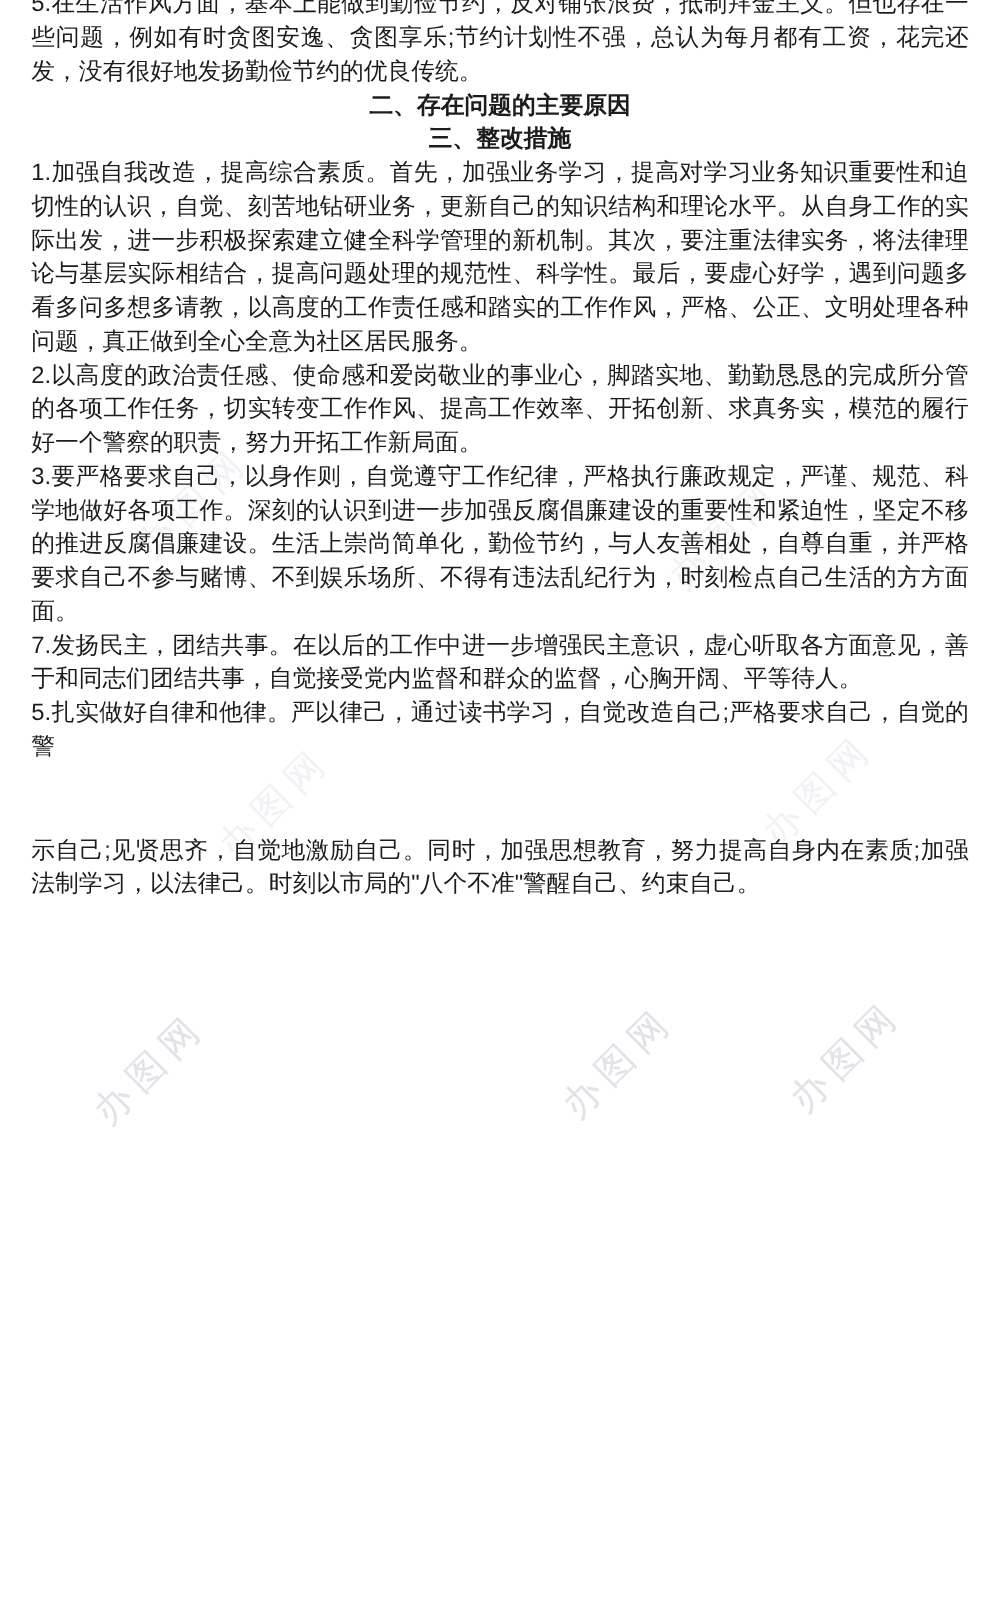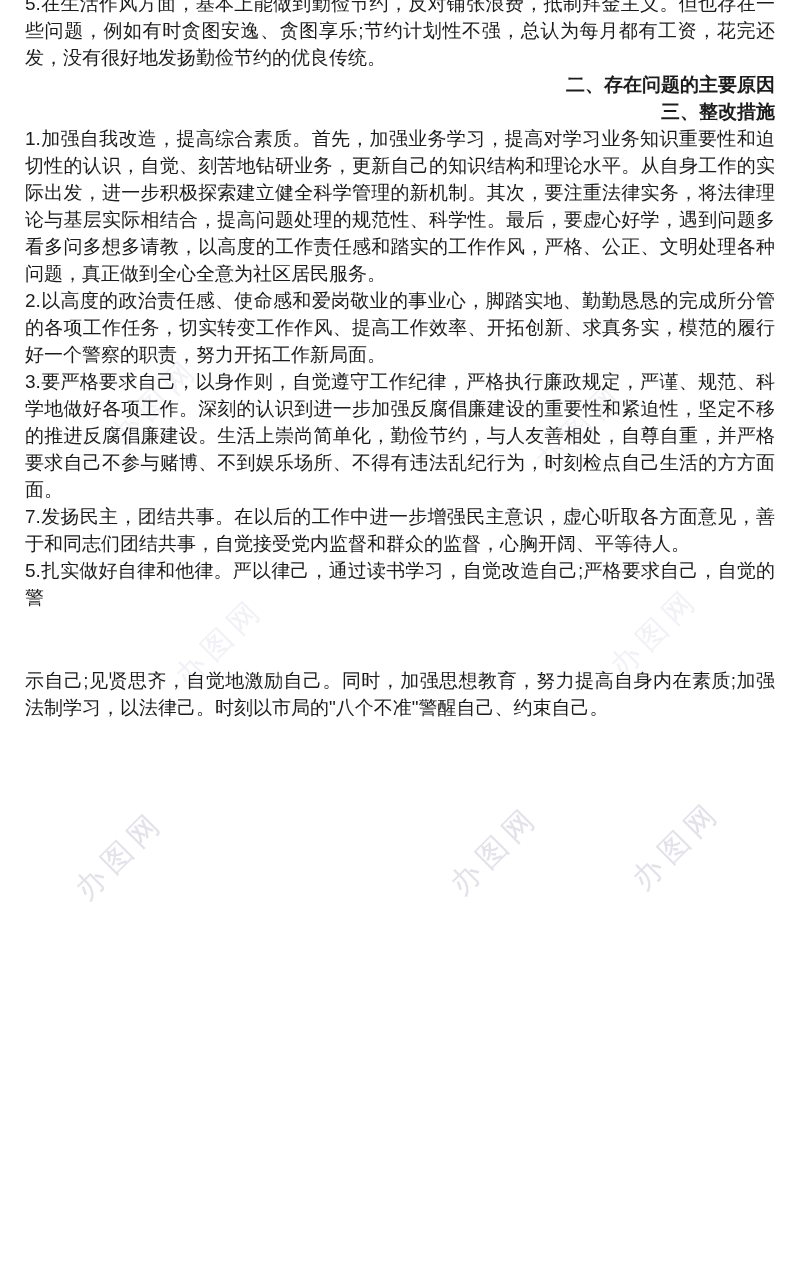--- a/index.html
+++ b/index.html
@@ -28,21 +28,21 @@
     font-size: 19px;
     line-height: 27px;
     color: #1c1c1c;
     text-align: justify;
   }
   .content p {
     margin: 0;
   }
   p.heading {
     font-weight: 700;
-    text-align: right;
+    text-align: center;
   }
   p.after-break {
     margin-top: 56px;
   }
   .wm {
     position: absolute;
     z-index: 0;
     font-size: 30px;
     letter-spacing: 7px;
     white-space: nowrap;

